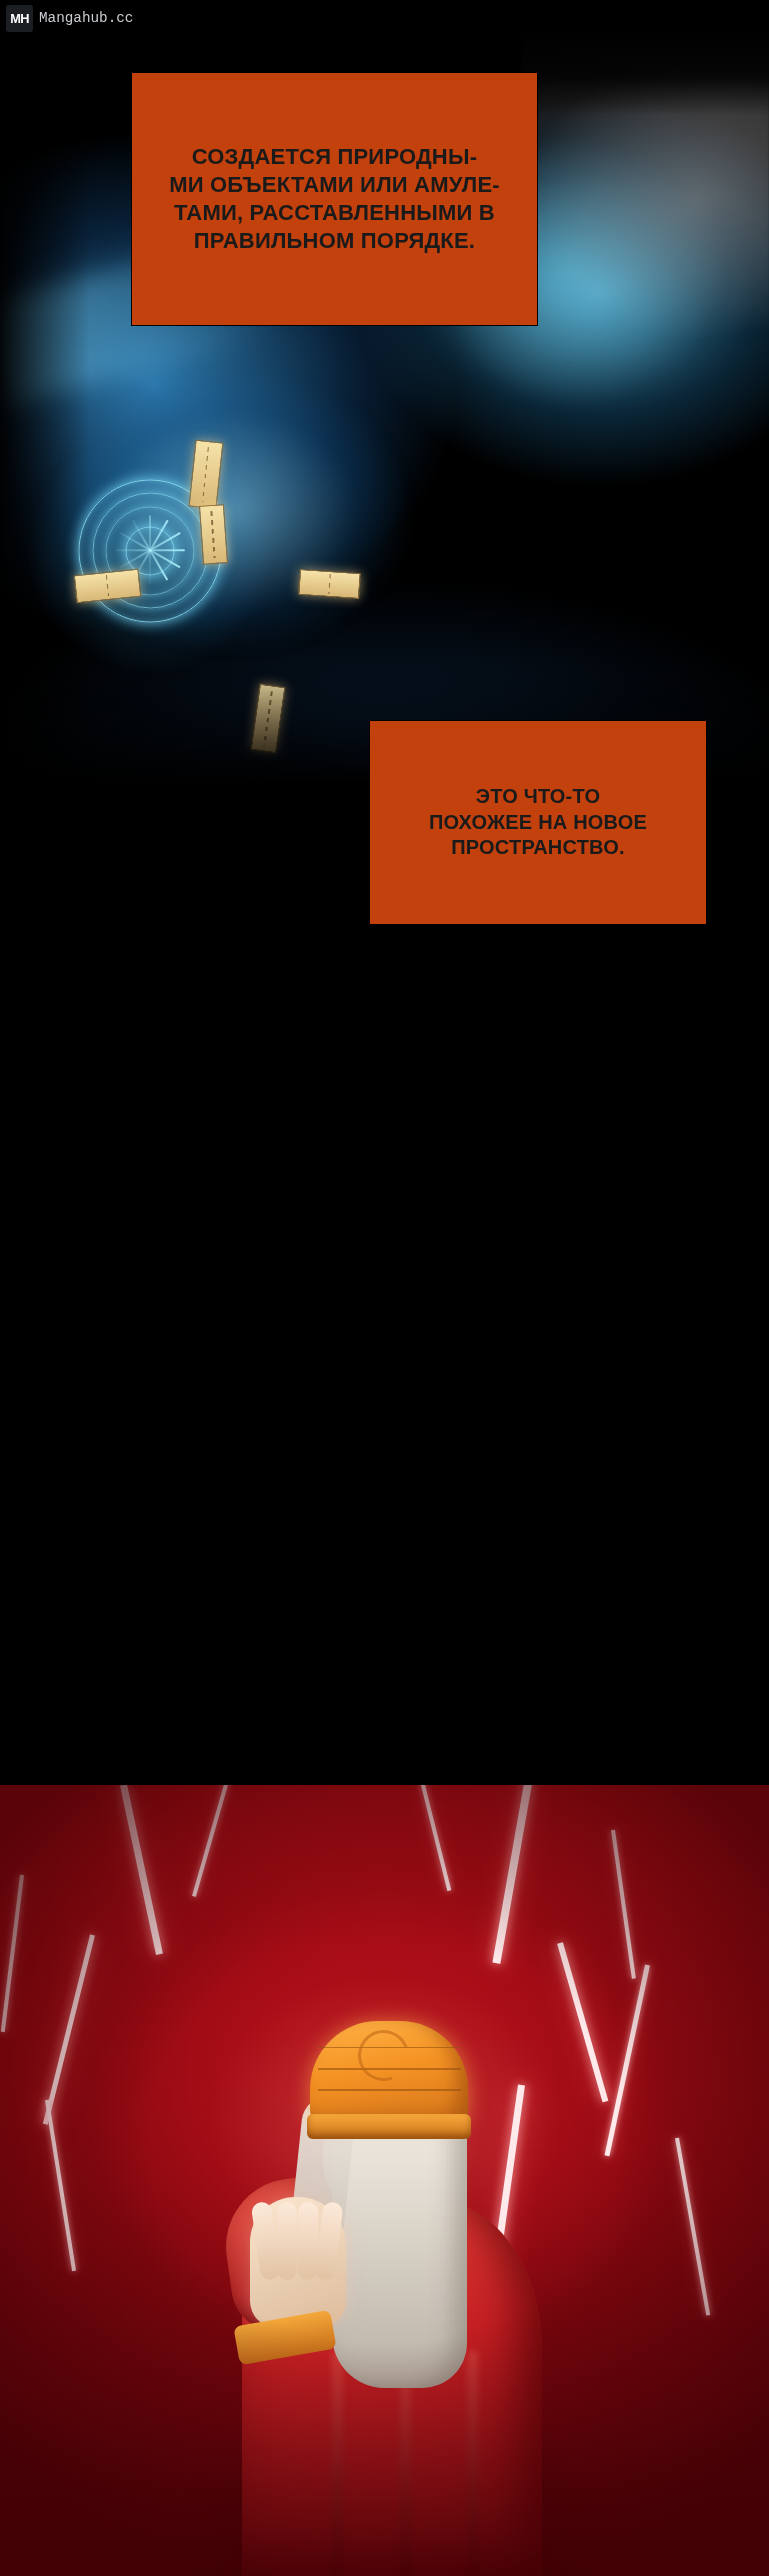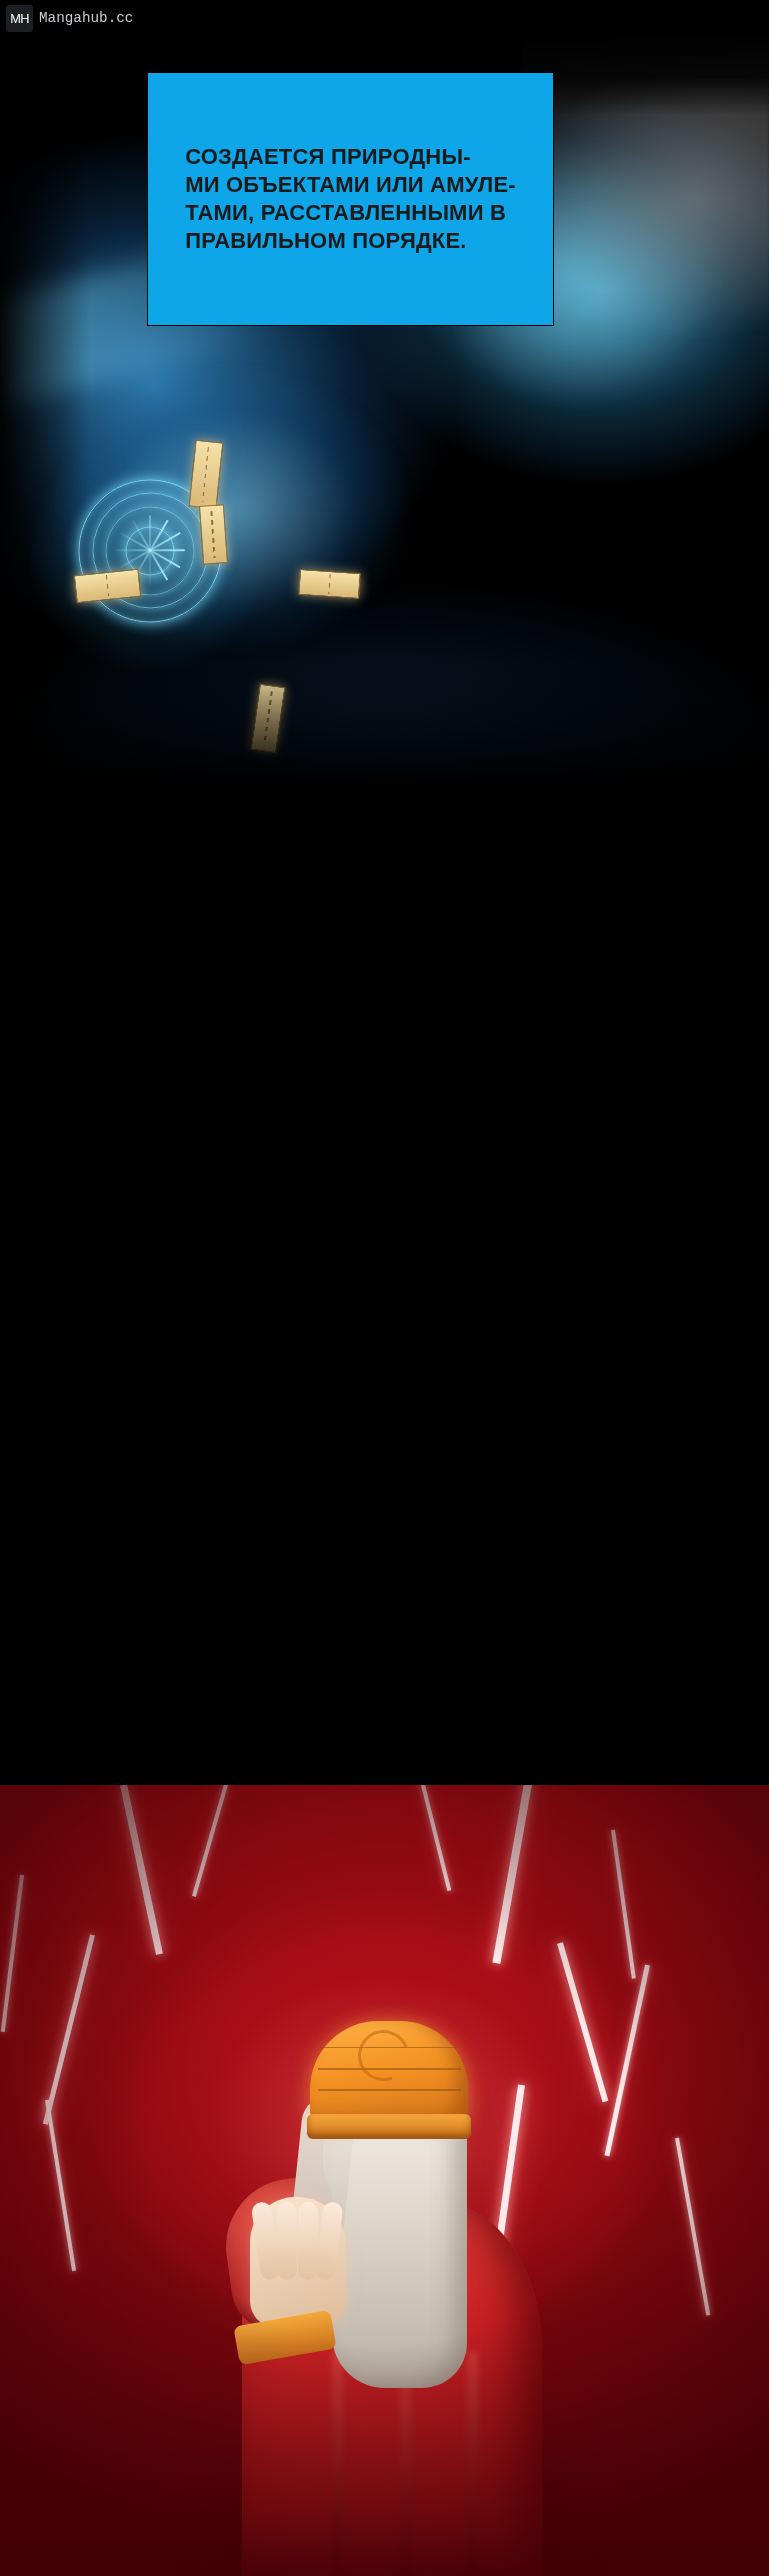--- a/index.html
+++ b/index.html
@@ -32,21 +32,21 @@
   .watermark .mh-badge {
     width: 27px;
     height: 27px;
     background: #1b1f24;
     border-radius: 3px;
     display: flex;
     align-items: center;
     justify-content: center;
     color: #ffffff;
     font-size: 12.8px;
-    font-weight: normal;
+    font-weight: bold;
     letter-spacing: -0.8px;
     font-family: "Liberation Sans", sans-serif;
   }
   .watermark .mh-text {
     color: #c9ccd1;
     font-size: 14.3px;
     font-family: "Liberation Mono", monospace;
     letter-spacing: 0px;
     text-shadow: 0 0.8px 1.5px rgba(0,0,0,.8);
   }
@@ -181,28 +181,28 @@
     width: 1.5px;
     height: 84%;
     margin-left: -0.8px;
     background: repeating-linear-gradient(180deg, #6c4e22 0 4.5px, rgba(0,0,0,0) 4.5px 9px);
     opacity: .75;
   }
 
   
   .textbox {
     position: absolute;
-    background: #0ea5e9;
+    background: #c2410c;
     border: 1.5px solid #000;
     color: #1a1a1a;
     display: flex;
     align-items: center;
     justify-content: center;
+    text-align: center;
     z-index: 30;
-    margin-left: 16px;
   }
   .textbox .tb-inner {
     font-family: "Liberation Sans", sans-serif;
     font-weight: bold;
     line-height: 1.28;
     letter-spacing: 0.2px;
     white-space: pre-line;
     padding: 0 9px;
   }
 
@@ -490,16 +490,21 @@
     <div class="red-vignette"></div>
   </div>
 
   <div class="textbox" id="textbox-1">
     <div class="tb-inner">СОЗДАЕТСЯ ПРИРОДНЫ-
 МИ ОБЪЕКТАМИ ИЛИ АМУЛЕ-
 ТАМИ, РАССТАВЛЕННЫМИ В
 ПРАВИЛЬНОМ ПОРЯДКЕ.</div>
   </div>
 
+  <div class="textbox" id="textbox-2">
+    <div class="tb-inner">ЭТО ЧТО-ТО
+ПОХОЖЕЕ НА НОВОЕ
+ПРОСТРАНСТВО.</div>
+  </div>
 
 
 </div>
 
 
 </body></html>

